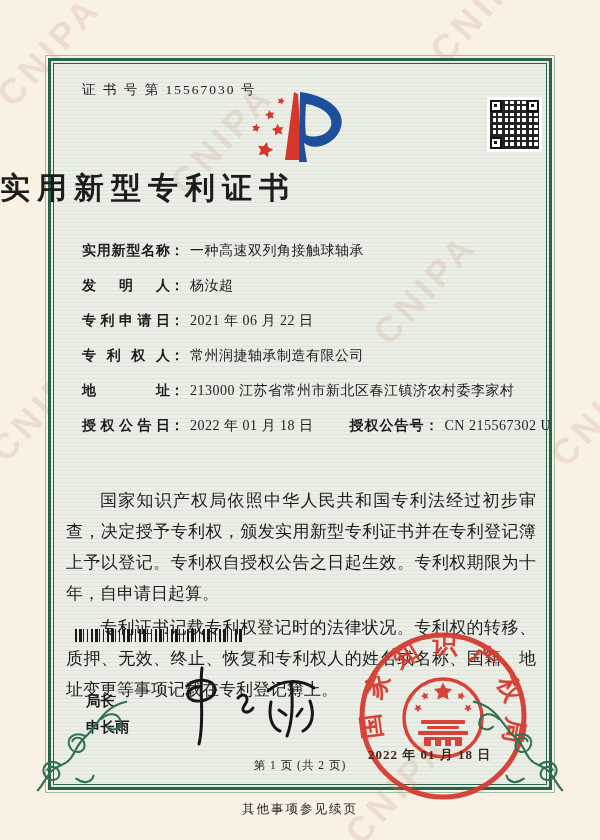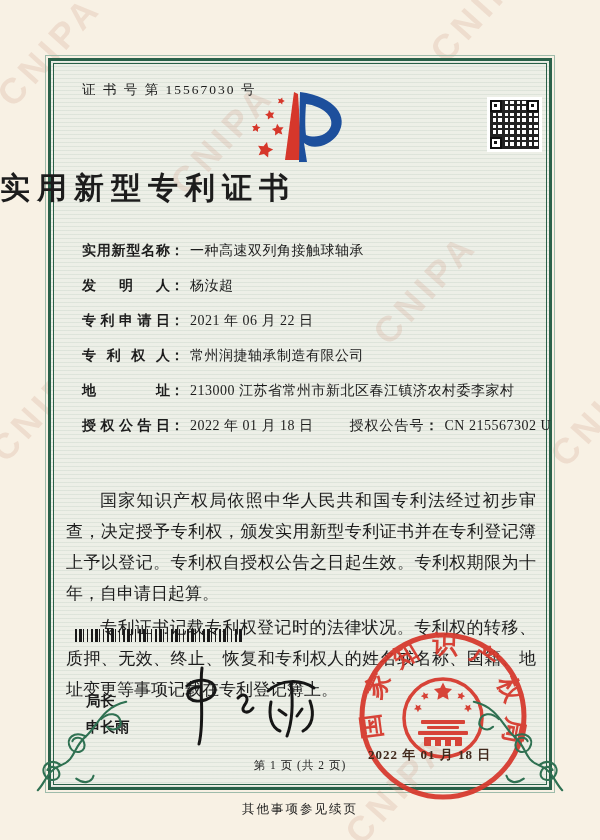--- a/index.html
+++ b/index.html
@@ -48,21 +48,21 @@
   .finder{position:absolute;width:12px;height:12px;border:2.5px solid #111;background:#fff;box-sizing:border-box;}
   .finder::after{content:"";position:absolute;left:2px;top:2px;width:3px;height:3px;background:#111;}
   .f-tl{left:3px;top:3px;} .f-tr{right:3px;top:3px;} .f-bl{left:3px;bottom:3px;}
   
   .fields{left:82px;top:240px;display:flex;flex-direction:column;gap:13px;font-size:14px;}
   .frow{height:22px;line-height:22px;white-space:nowrap;}
   .flabel{display:inline-block;width:88px;text-align:justify;text-align-last:justify;font-weight:bold;}
   .fcolon{font-weight:bold;margin-right:6px;}
   .fval{letter-spacing:0.5px;}
   .grant2{margin-left:36px;}
-  .glabel{font-weight:normal;letter-spacing:1px;}
+  .glabel{font-weight:bold;letter-spacing:1px;}
   
   .paras{left:66px;top:486px;width:470px;font-size:17px;line-height:1.82;text-align:justify;}
   .paras p{margin:0 0 3px 0;text-indent:2em;}
   
   .barcode{
     left:75px;top:629px;width:168px;height:13px;
     background:repeating-linear-gradient(90deg,
       #1a1a1a 0 2px,transparent 2px 4px,#1a1a1a 4px 7px,transparent 7px 8px,
       #1a1a1a 8px 9px,transparent 9px 12px,#1a1a1a 12px 13px,transparent 13px 16px);
   }

